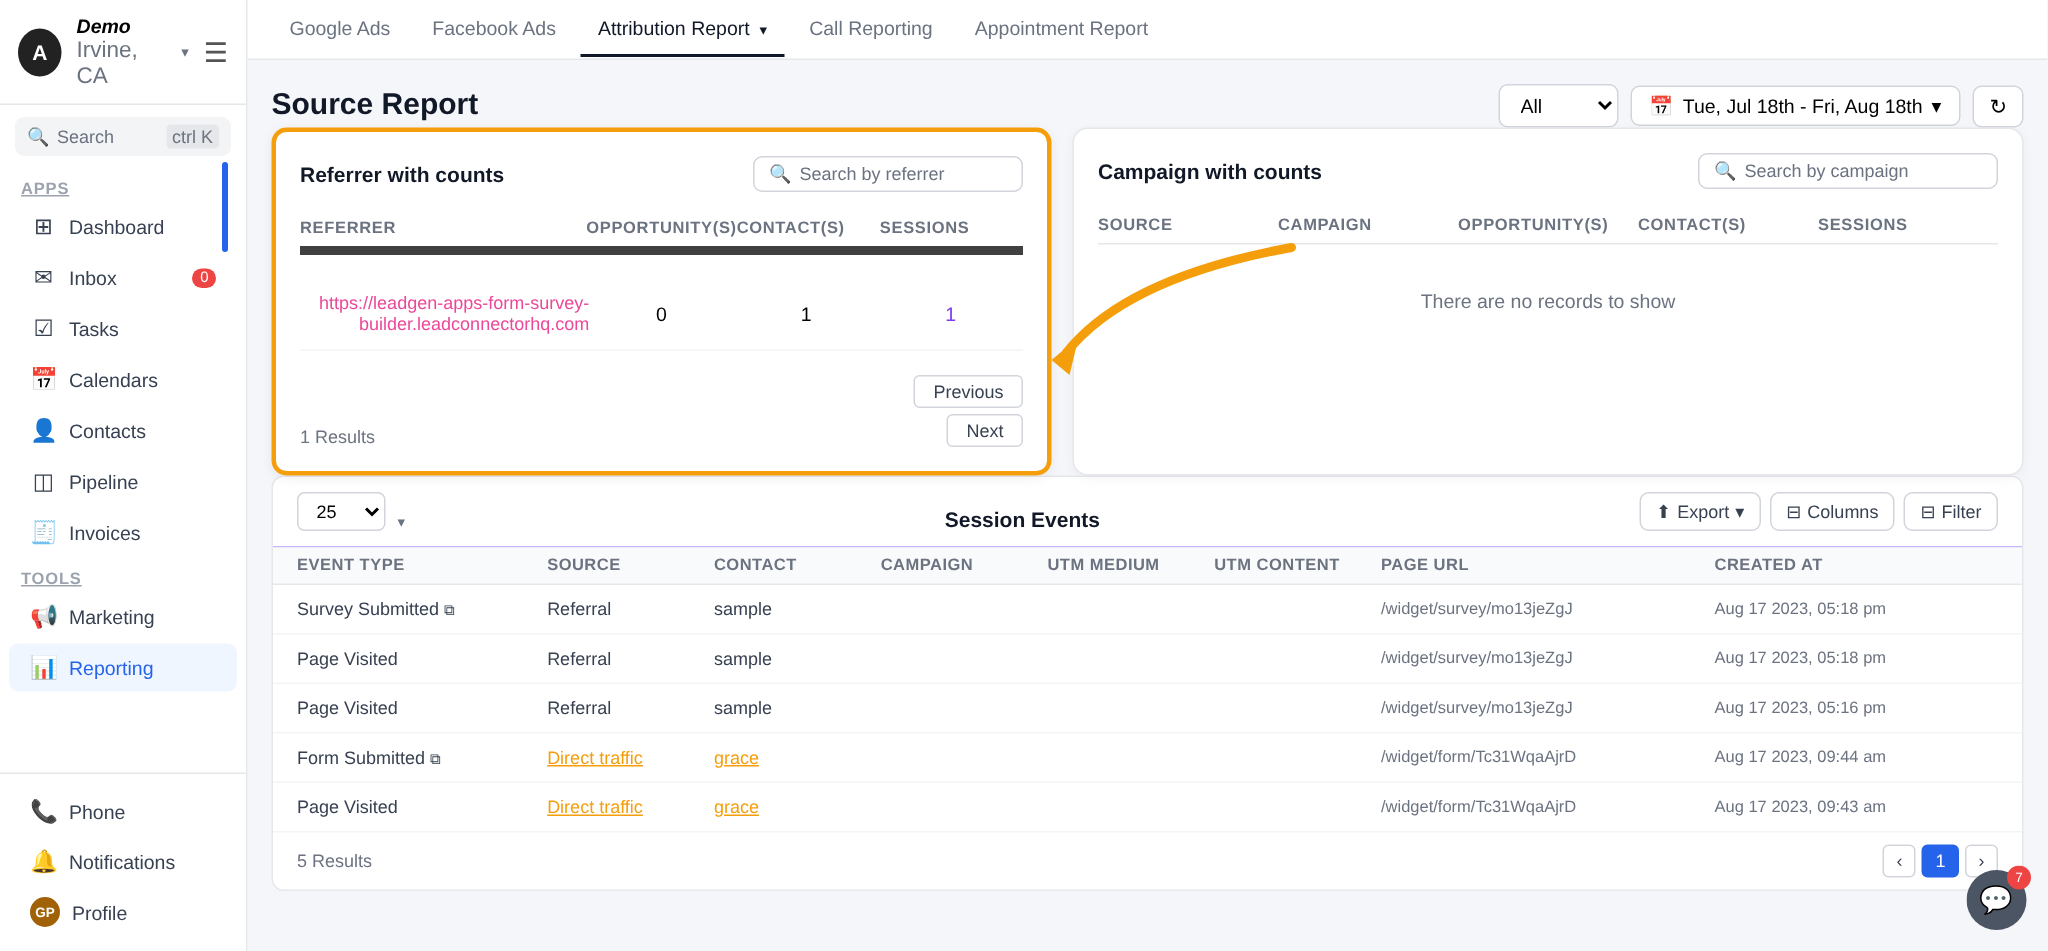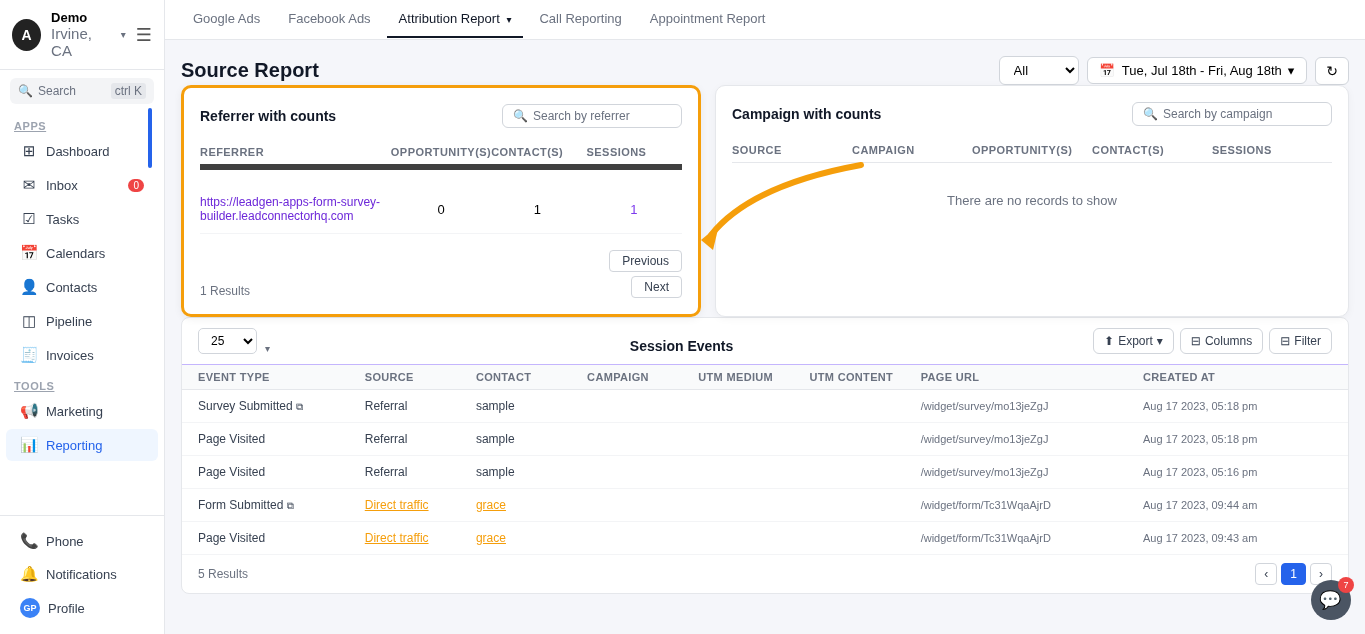--- a/index.html
+++ b/index.html
@@ -33,21 +33,21 @@
     .hamburger {
       cursor: pointer;
       font-size: 18px;
       color: #555;
       margin-left: auto;
     }
     .user-info {
       display: flex;
       flex-direction: column;
     }
-    .user-name { font-size: 13px; font-weight: 600; }
+    .user-name { font-size: 13px; font-weight: 600; font-style: italic; }
     .user-location { font-size: 15px; color: #6b7280; }
     .chevron-down { font-size: 10px; color: #6b7280; margin-left: auto; }
 
     .search-bar {
       display: flex; align-items: center; margin: 8px 10px;
       background: #f3f4f6; border-radius: 6px; padding: 5px 8px; gap: 5px; cursor: pointer;
     }
     .search-bar span { font-size: 12px; color: #6b7280; }
     .search-shortcut { font-size: 10px; color: #9ca3af; margin-left: auto; background:#e5e7eb; padding: 1px 4px; border-radius: 3px; }
 
@@ -177,21 +177,21 @@
     }
     .th:first-child { text-align: left; }
 
     .table-row-ref {
       display: grid;
       grid-template-columns: 2fr 1fr 1fr 1fr;
       padding: 10px 0;
       align-items: center;
       border-bottom: 1px solid #f3f4f6;
     }
-    .ref-link { font-size: 12px; color: #6d28d9; text-decoration: none; }
+    .ref-link { font-size: 12px; color: #ec4899; text-decoration: none; text-align: right; }
     .cell-center { text-align: center; font-size: 13px; }
     .cell-purple { color: #7c3aed; }
 
     .pagination-btns {
       display: flex; flex-direction: column; align-items: flex-end; gap: 4px; margin-top: 8px;
     }
     .page-btn {
       padding: 3px 12px; border: 1px solid #d1d5db; border-radius: 4px;
       font-size: 12px; color: #374151; cursor: pointer; background: #fff;
     }
@@ -371,21 +371,21 @@
   <div class="sidebar-bottom">
     <div class="sidebar-item">
       <span class="icon">📞</span>
       <span>Phone</span>
     </div>
     <div class="sidebar-item">
       <span class="icon">🔔</span>
       <span>Notifications</span>
     </div>
     <div class="sidebar-item">
-      <span class="icon" style="background:#3b82f6;color:#fff;border-radius:50%;width:20px;height:20px;display:inline-flex;align-items:center;justify-content:center;font-size:9px;font-weight:bold;">GP</span>
+      <span class="icon" style="background:#a16207;color:#fff;border-radius:50%;width:20px;height:20px;display:inline-flex;align-items:center;justify-content:center;font-size:9px;font-weight:bold;">GP</span>
       <span>Profile</span>
     </div>
   </div>
 </div>
 
 <div class="blue-fb"></div>
 
 <div class="main">
 
   <div class="top-nav">

